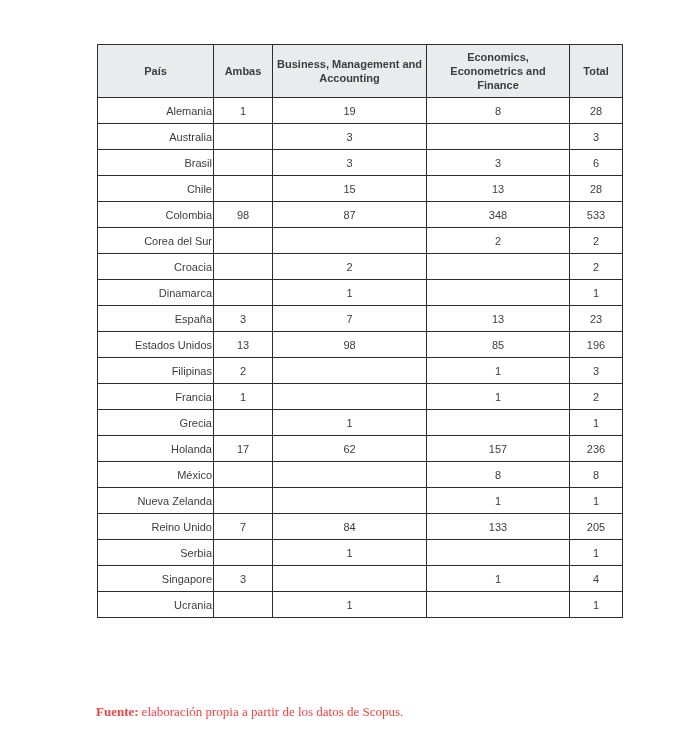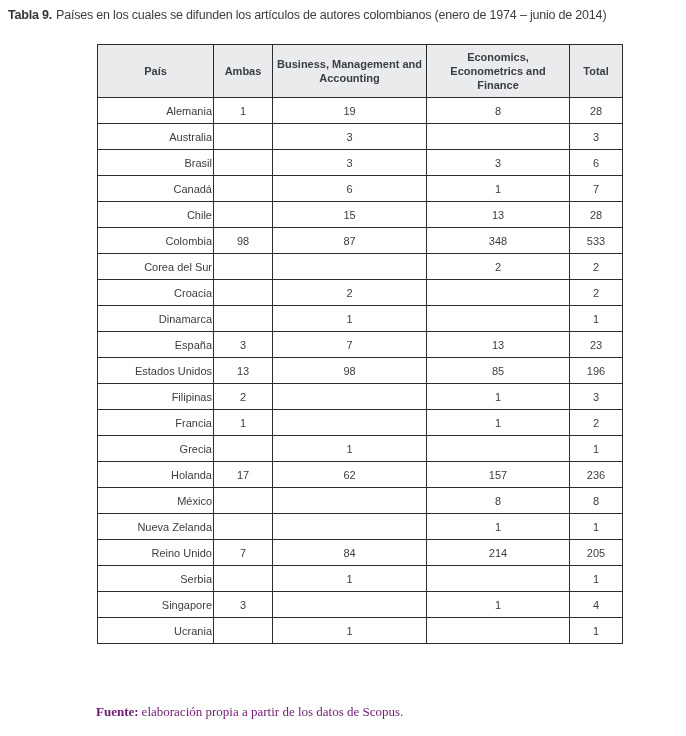--- a/index.html
+++ b/index.html
@@ -63,36 +63,33 @@
   }
   table.data-table td.num {
     text-align: center;
   }
   .source-note {
     position: absolute;
     left: 96px;
     top: 704px;
     font-family: "Liberation Serif", serif;
     font-size: 13px;
-    color: #701a75;
+    color: #ef4444;
     white-space: nowrap;
   }
   .source-note .bold {
     font-weight: bold;
     margin-right: 3px;
   }
 </style>
 </head>
 <body>
 
 <div class="page">
 
-  <div class="caption">
-    <span class="bold">Tabla 9.</span><span>Países en los cuales se difunden los artículos de autores colombianos (enero de 1974 – junio de 2014)</span>
-  </div>
 
   <table class="data-table">
     <colgroup>
       <col style="width:116px">
       <col style="width:59px">
       <col style="width:154px">
       <col style="width:143px">
       <col style="width:53px">
     </colgroup>
     <thead>
@@ -120,27 +117,20 @@
           <td class="num">3</td>
         </tr>
         <tr>
           <td class="pais">Brasil</td>
           <td class="num"></td>
           <td class="num">3</td>
           <td class="num">3</td>
           <td class="num">6</td>
         </tr>
         <tr>
-          <td class="pais">Canadá</td>
-          <td class="num"></td>
-          <td class="num">6</td>
-          <td class="num">1</td>
-          <td class="num">7</td>
-        </tr>
-        <tr>
           <td class="pais">Chile</td>
           <td class="num"></td>
           <td class="num">15</td>
           <td class="num">13</td>
           <td class="num">28</td>
         </tr>
         <tr>
           <td class="pais">Colombia</td>
           <td class="num">98</td>
           <td class="num">87</td>
@@ -221,21 +211,21 @@
           <td class="pais">Nueva Zelanda</td>
           <td class="num"></td>
           <td class="num"></td>
           <td class="num">1</td>
           <td class="num">1</td>
         </tr>
         <tr>
           <td class="pais">Reino Unido</td>
           <td class="num">7</td>
           <td class="num">84</td>
-          <td class="num">214</td>
+          <td class="num">133</td>
           <td class="num">205</td>
         </tr>
         <tr>
           <td class="pais">Serbia</td>
           <td class="num"></td>
           <td class="num">1</td>
           <td class="num"></td>
           <td class="num">1</td>
         </tr>
         <tr>

